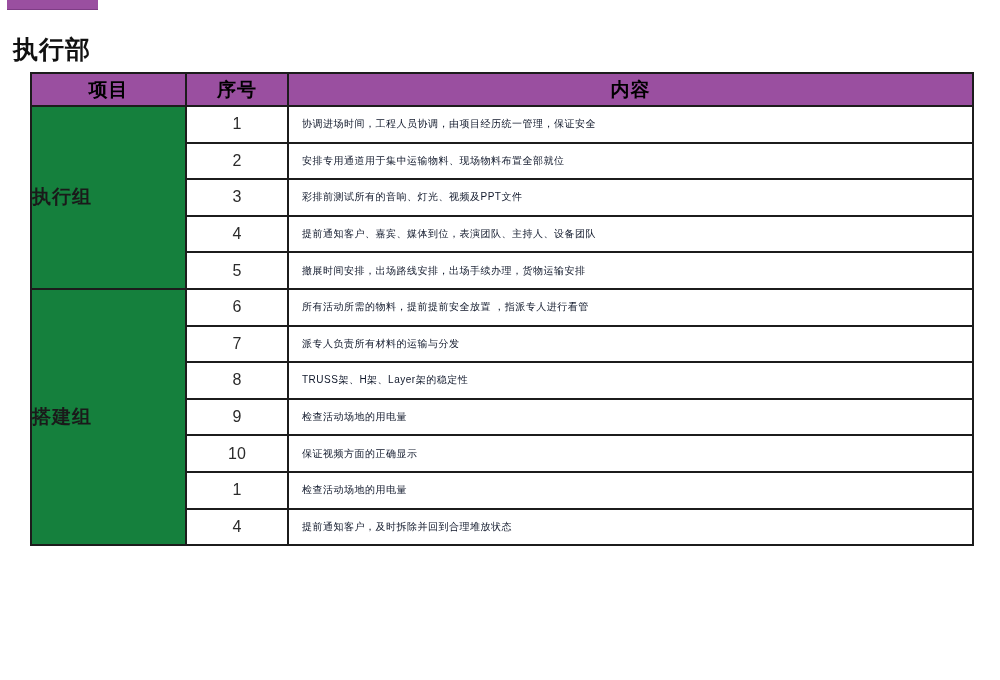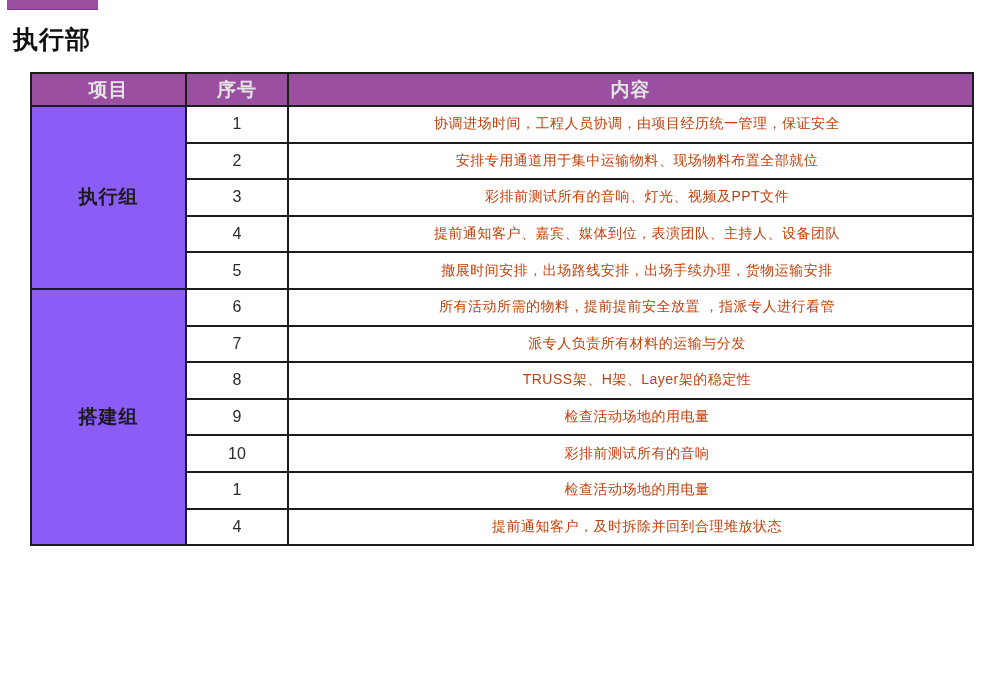--- a/index.html
+++ b/index.html
@@ -12,21 +12,21 @@
   }
   .top-accent-bar {
     position: absolute;
     left: 7px; top: 0;
     width: 91px; height: 10px;
     background: var(--accent, #9A4FA0);
     border-bottom: 1px solid #7e3c85;
   }
   .page-title {
     position: absolute;
-    left: 13px; top: 23px;
+    left: 13px; top: 33px;
     font-size: 25px;
     font-weight: 700;
     color: #111111;
     letter-spacing: 1px;
   }
   .table-wrap {
     position: absolute;
     left: 30px; top: 72px;
     width: 942px;
   }
@@ -38,46 +38,46 @@
   table.main-table col.col-project { width: 155px; }
   table.main-table col.col-num     { width: 102px; }
   table.main-table col.col-content { width: 685px; }
   table.main-table th,
   table.main-table td {
     border: 2px solid #1c1c1c;
     vertical-align: middle;
   }
   table.main-table thead th {
     background: var(--accent, #9A4FA0);
-    color: #e5e5e5;
+    color: #000000;
     font-size: 19px;
     font-weight: 700;
     height: 33px;
     text-align: center;
     letter-spacing: 1px;
   }
   td.group-cell {
-    text-align: center;
+    text-align: left;
     font-size: 19px;
     font-weight: 700;
     color: #1a1a1a;
     letter-spacing: 1px;
-    background: #8b5cf6;
+    background: #15803d;
   }
   td.num-cell {
     text-align: center;
     font-size: 16px;
     color: #2b2b2b;
     height: 36.6px;
     background: #ffffff;
   }
   td.content-cell {
-    font-size: 14px;
-    color: #c2410c;
-    text-align: center;
+    font-size: 10px;
+    color: #0f172a;
+    text-align: left;
     padding-left: 13px;
     letter-spacing: 0.5px;
     background: #ffffff;
   }
 </style>
 </head>
 <body>
 
 <div class="top-accent-bar"></div>
 
@@ -131,21 +131,21 @@
         <tr>
           <td class="num-cell">8</td>
           <td class="content-cell">TRUSS架、H架、Layer架的稳定性</td>
         </tr>
         <tr>
           <td class="num-cell">9</td>
           <td class="content-cell">检查活动场地的用电量</td>
         </tr>
         <tr>
           <td class="num-cell">10</td>
-          <td class="content-cell">彩排前测试所有的音响</td>
+          <td class="content-cell">保证视频方面的正确显示</td>
         </tr>
         <tr>
           <td class="num-cell">1</td>
           <td class="content-cell">检查活动场地的用电量</td>
         </tr>
         <tr>
           <td class="num-cell">4</td>
           <td class="content-cell">提前通知客户，及时拆除并回到合理堆放状态</td>
         </tr>
       </tbody>

